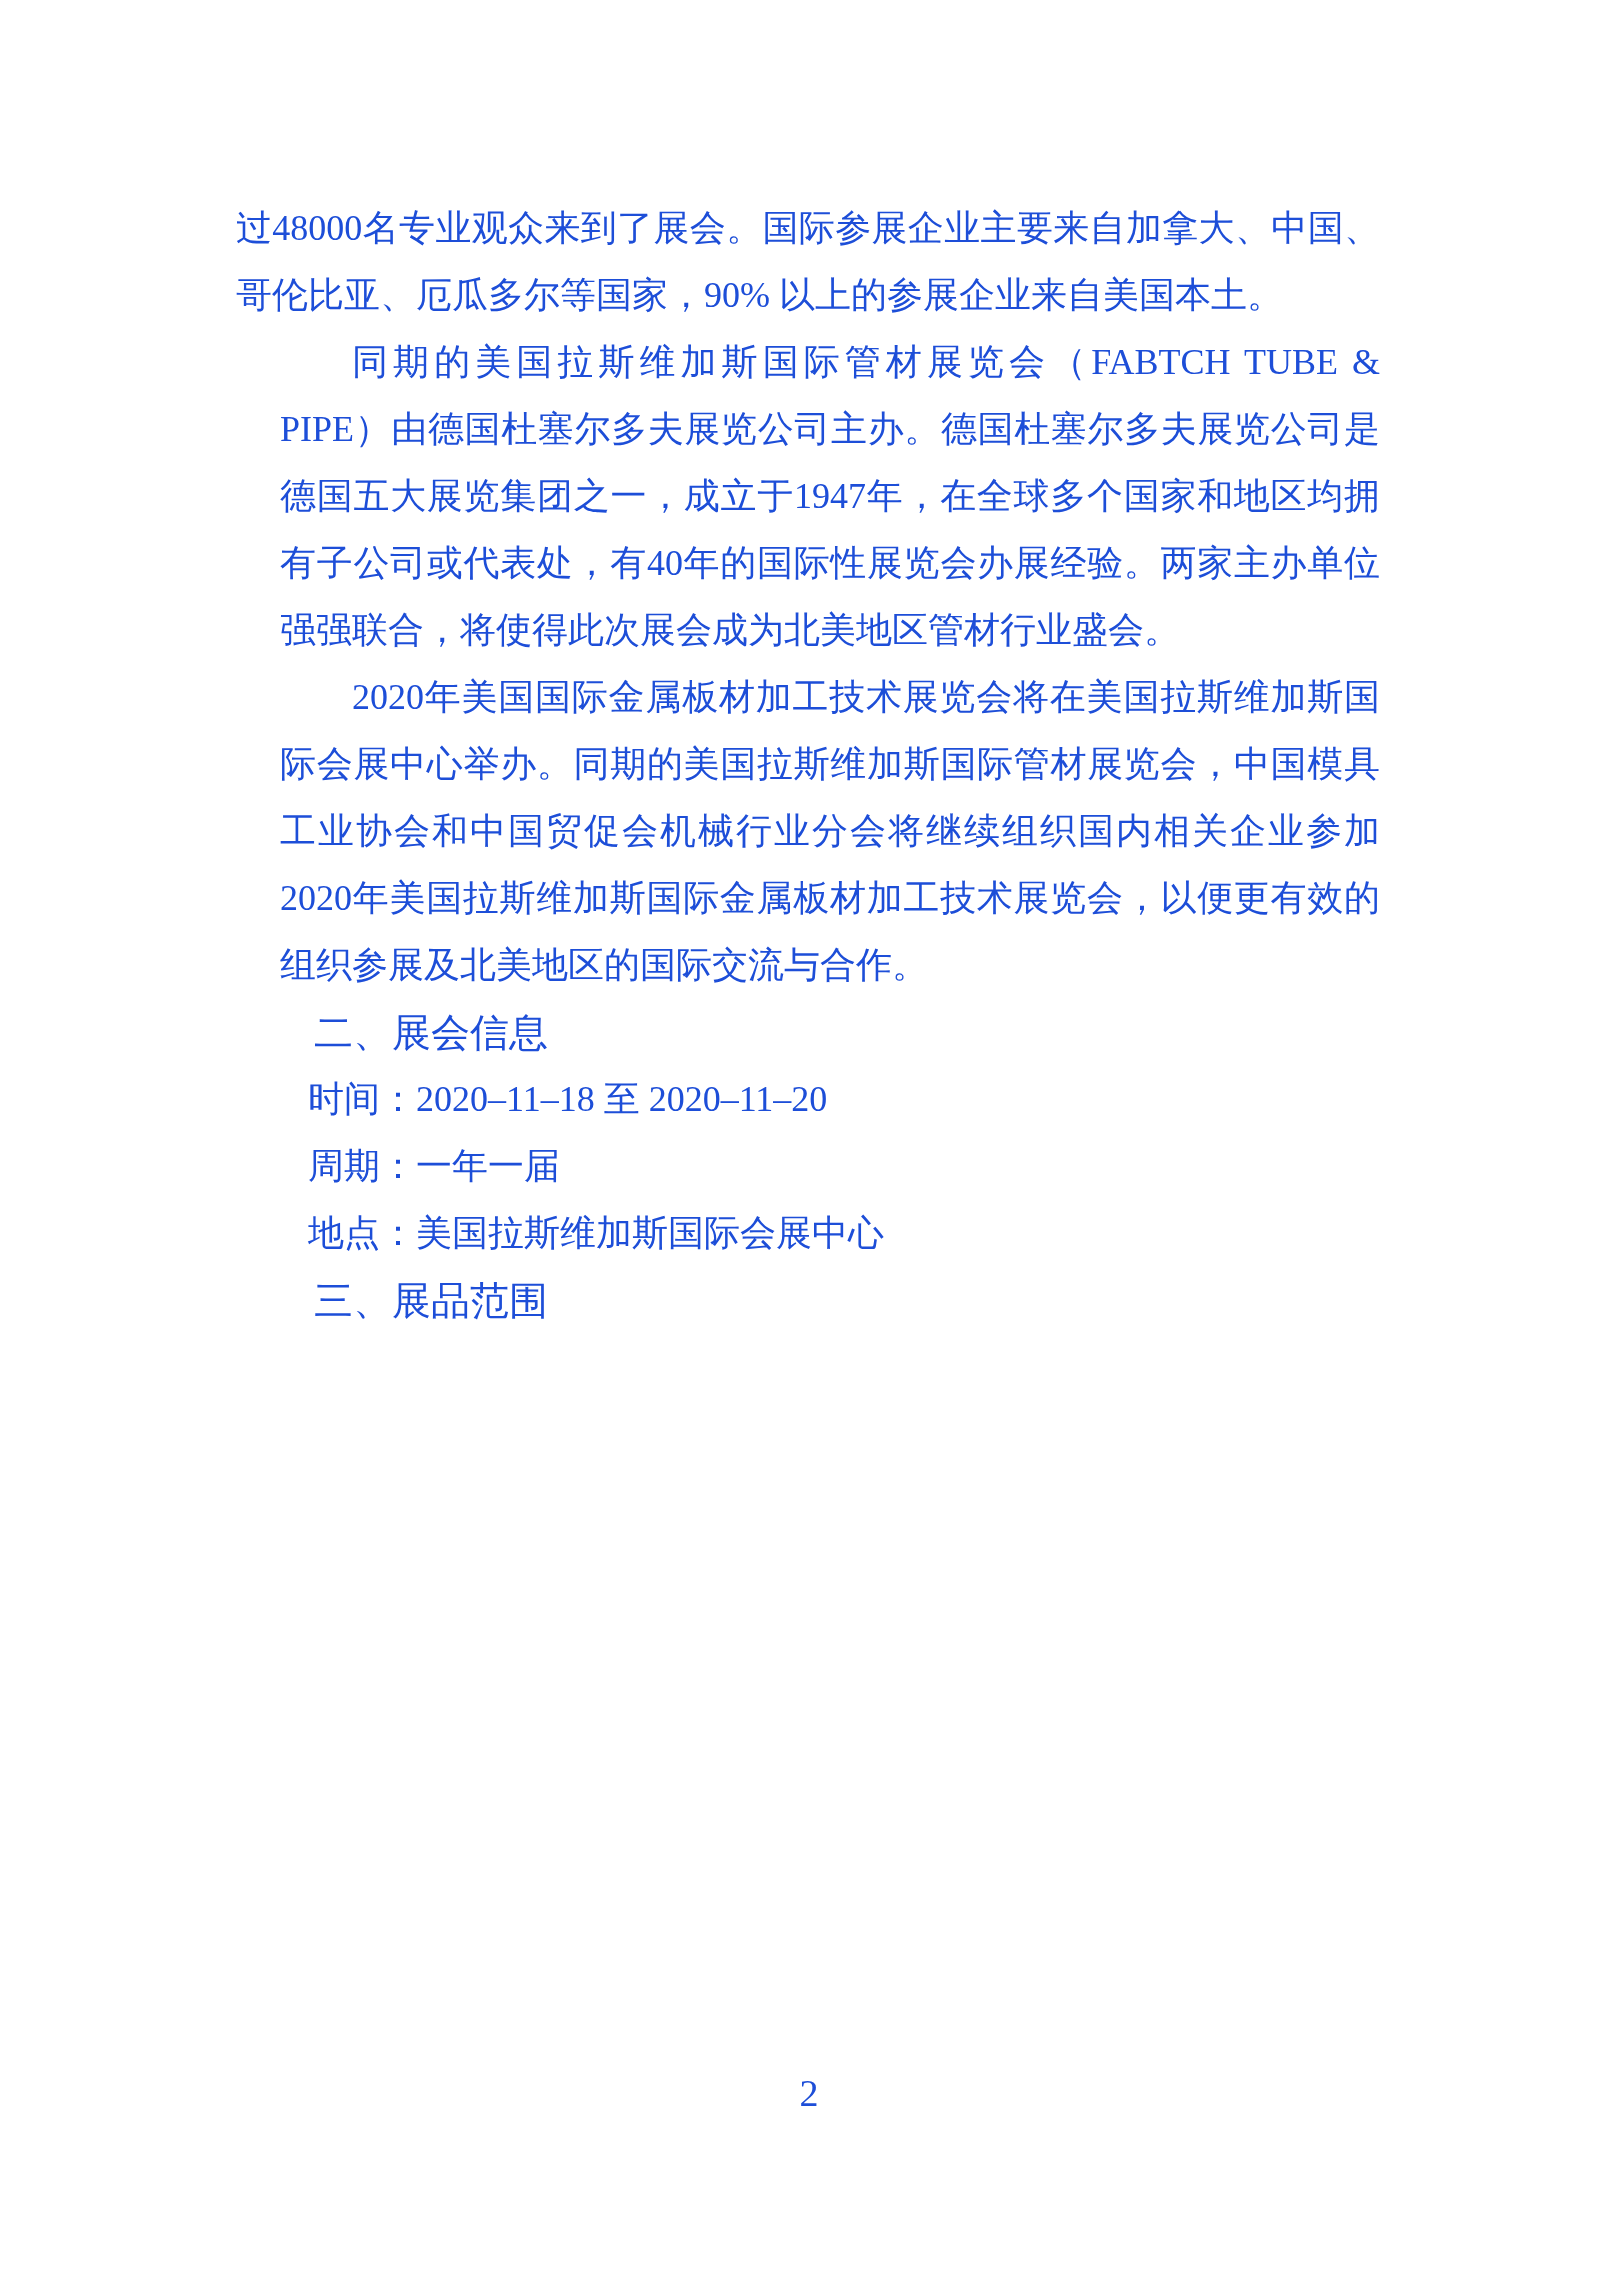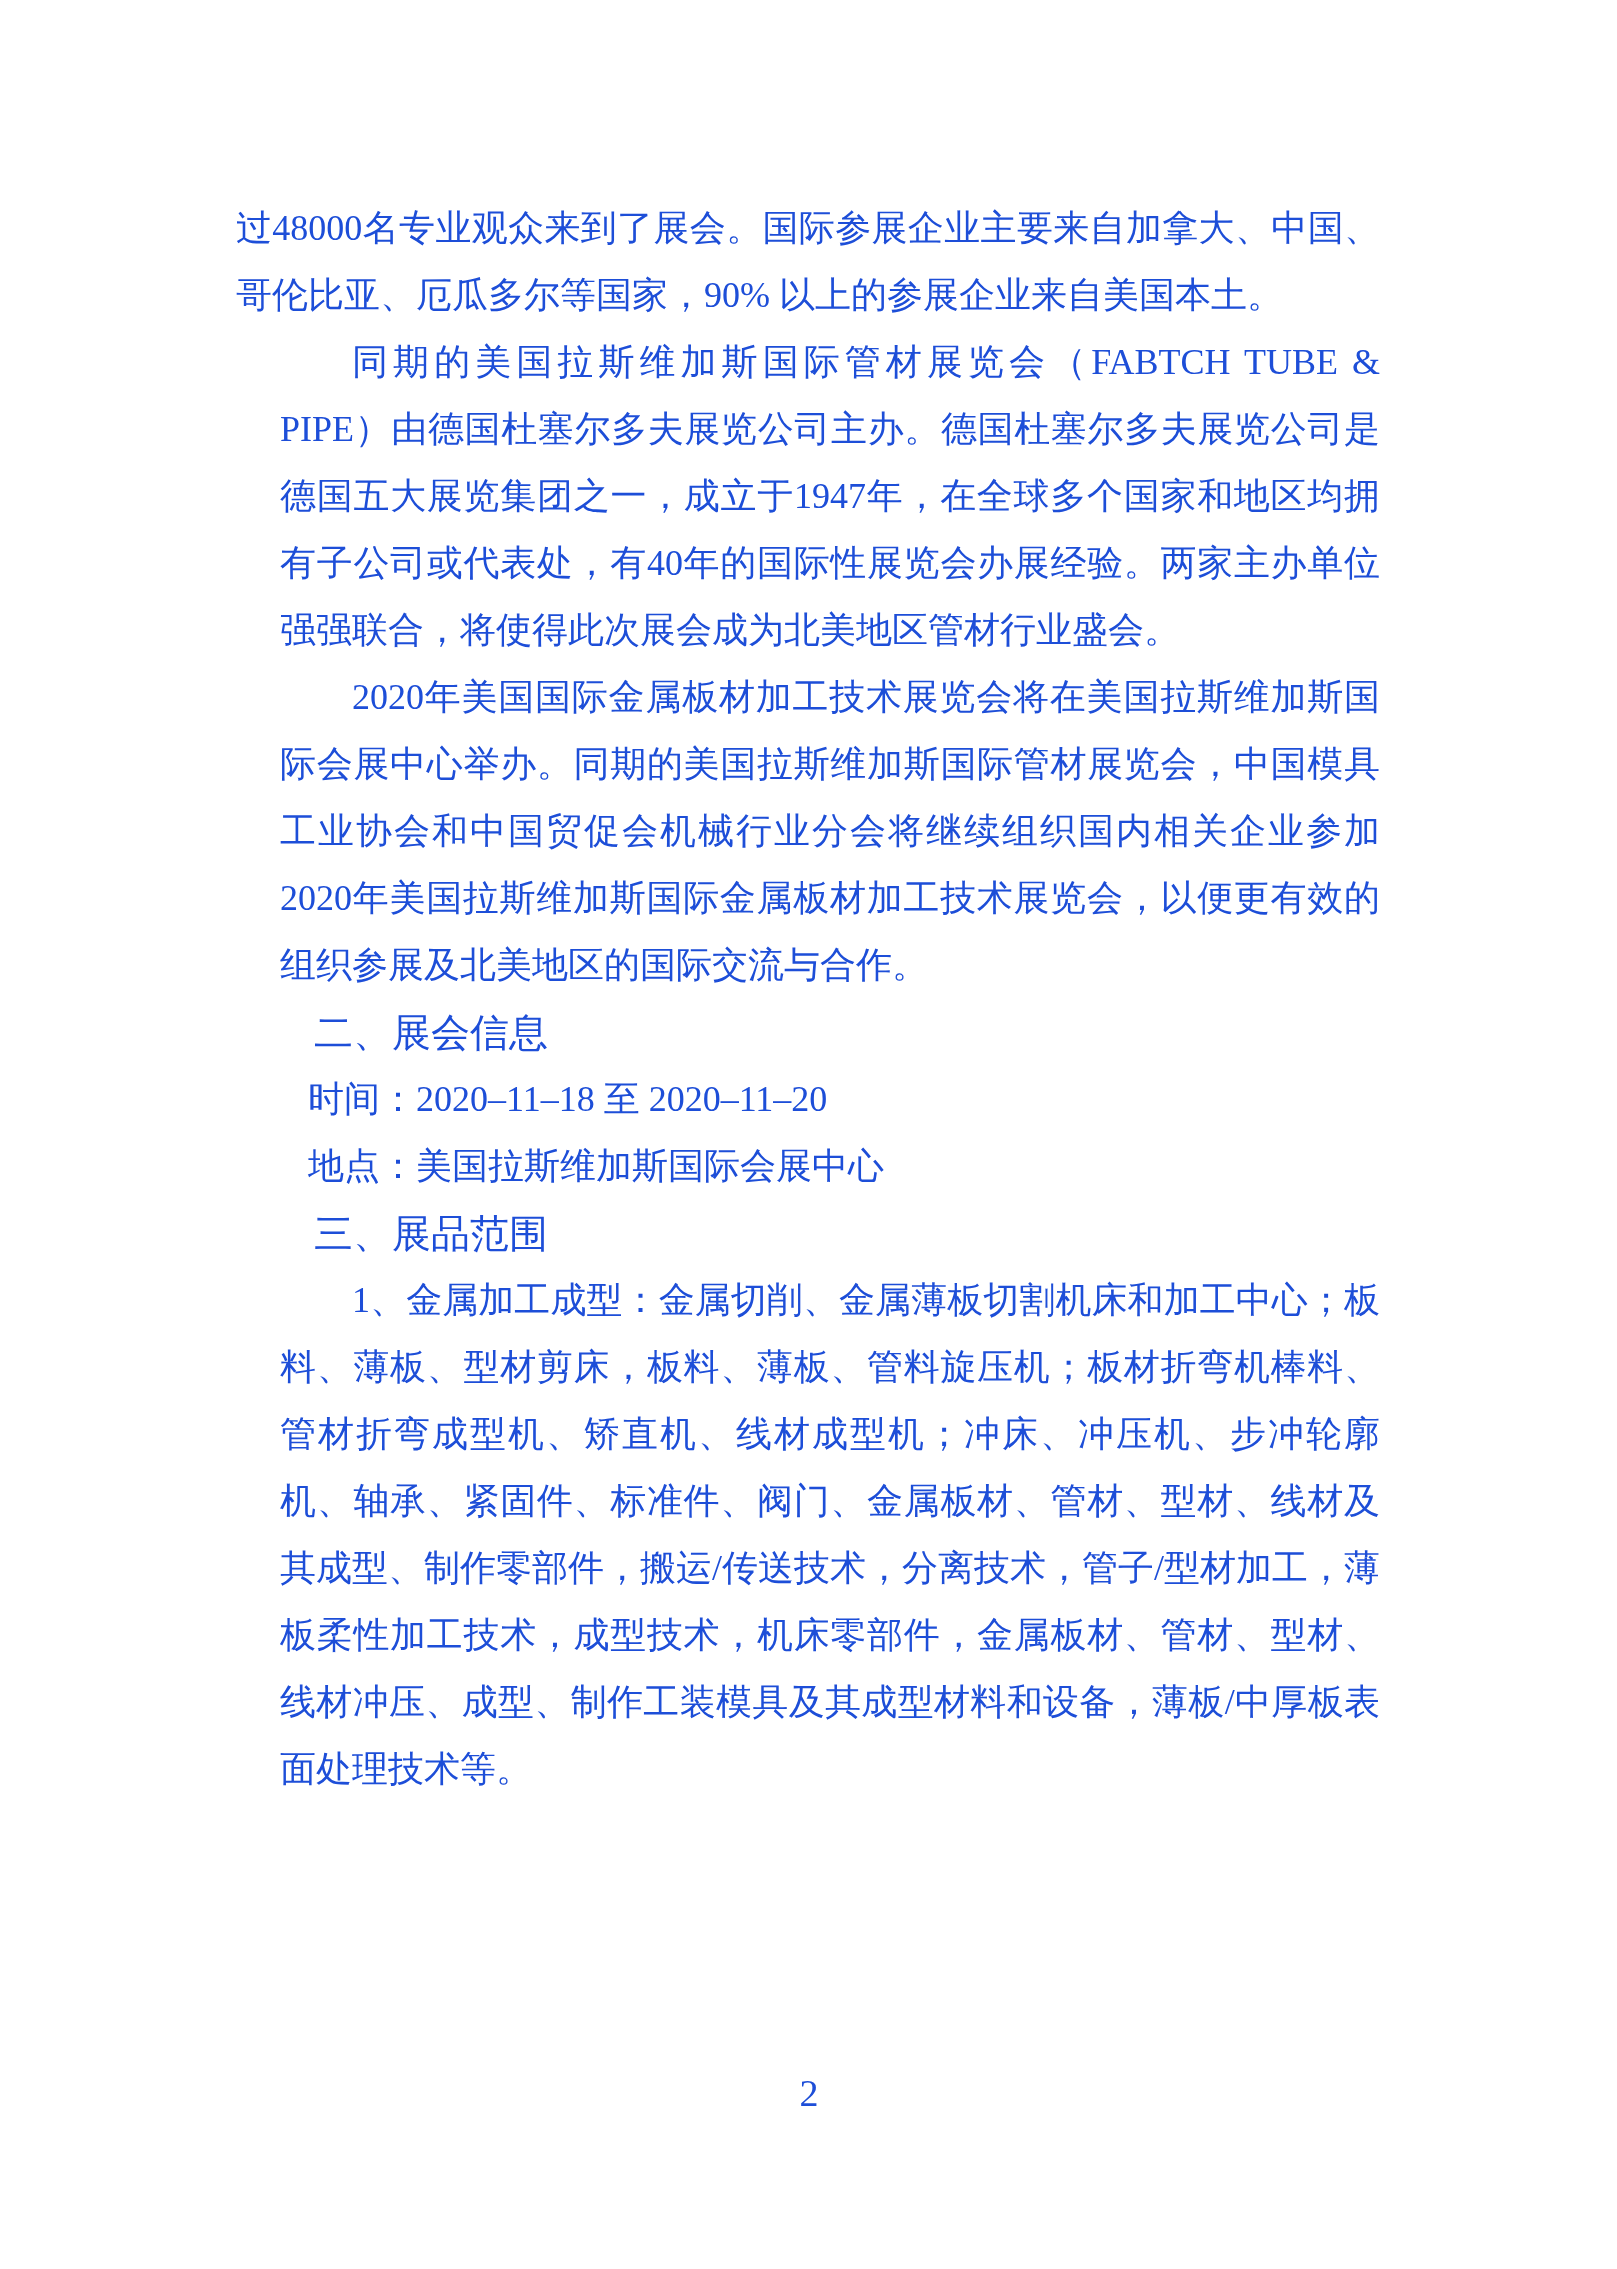--- a/index.html
+++ b/index.html
@@ -64,24 +64,24 @@
 
   <p class="para indent">同期的美国拉斯维加斯国际管材展览会（FABTCH TUBE &amp; PIPE）由德国杜塞尔多夫展览公司主办。德国杜塞尔多夫展览公司是德国五大展览集团之一，成立于1947年，在全球多个国家和地区均拥有子公司或代表处，有40年的国际性展览会办展经验。两家主办单位强强联合，将使得此次展会成为北美地区管材行业盛会。</p>
 
   <p class="para indent">2020年美国国际金属板材加工技术展览会将在美国拉斯维加斯国际会展中心举办。同期的美国拉斯维加斯国际管材展览会，中国模具工业协会和中国贸促会机械行业分会将继续组织国内相关企业参加2020年美国拉斯维加斯国际金属板材加工技术展览会，以便更有效的组织参展及北美地区的国际交流与合作。</p>
 
   <h2 class="heading">二、展会信息</h2>
 
 
   <p class="info-line">时间：2020–11–18 至 2020–11–20</p>
 
+  <p class="info-line">周期：一年一届</p>
 
   <p class="info-line">地点：美国拉斯维加斯国际会展中心</p>
 
   <h2 class="heading">三、展品范围</h2>
 
-  <p class="para indent">1、金属加工成型：金属切削、金属薄板切割机床和加工中心；板料、薄板、型材剪床，板料、薄板、管料旋压机；板材折弯机棒料、管材折弯成型机、矫直机、线材成型机；冲床、冲压机、步冲轮廓机、轴承、紧固件、标准件、阀门、金属板材、管材、型材、线材及其成型、制作零部件，搬运/传送技术，分离技术，管子/型材加工，薄板柔性加工技术，成型技术，机床零部件，金属板材、管材、型材、线材冲压、成型、制作工装模具及其成型材料和设备，薄板/中厚板表面处理技术等。</p>
 
 
   <div class="page-number">2</div>
 
 </div>
 
 
 </body></html>

